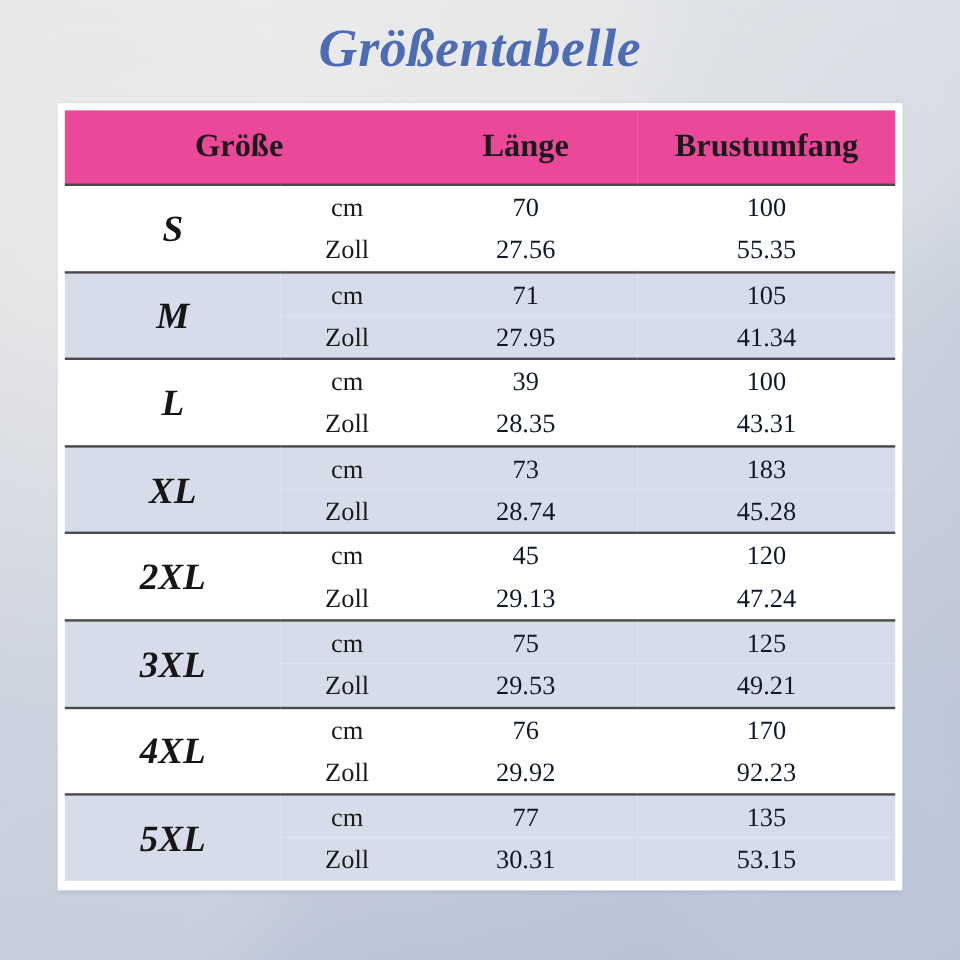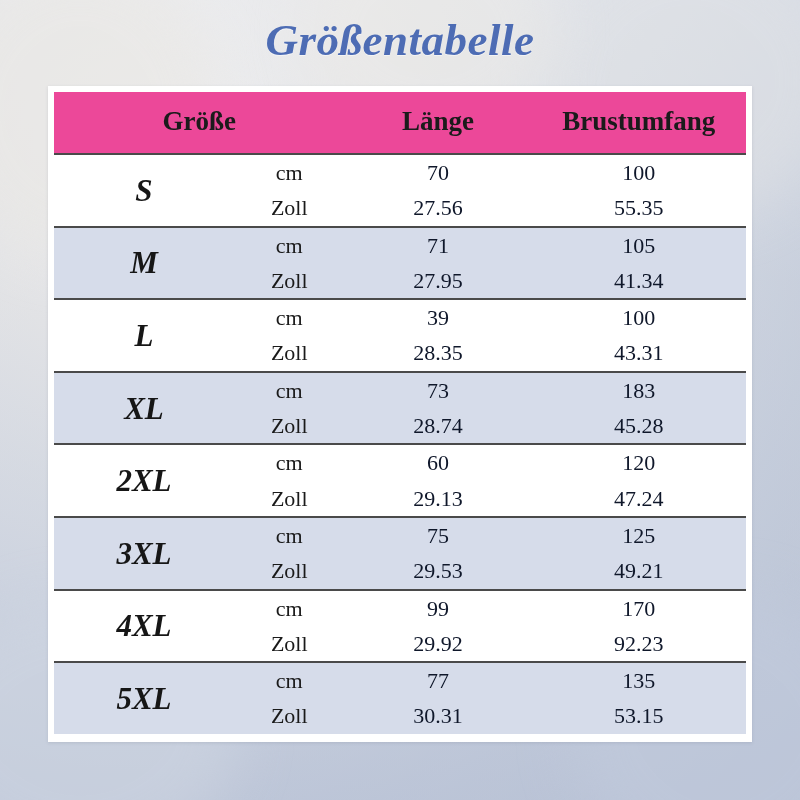--- a/index.html
+++ b/index.html
@@ -190,21 +190,21 @@
         </tr>
         <tr class="band-dark">
           <td class="unitcell">Zoll</td>
           <td class="valcell">28.74</td>
           <td class="valcell">45.28</td>
         </tr>
 
         <tr class="band-light group-start">
           <td class="sizecell" rowspan="2">2XL</td>
           <td class="unitcell">cm</td>
-          <td class="valcell">60</td>
+          <td class="valcell">45</td>
           <td class="valcell">120</td>
         </tr>
         <tr class="band-light">
           <td class="unitcell">Zoll</td>
           <td class="valcell">29.13</td>
           <td class="valcell">47.24</td>
         </tr>
 
         <tr class="band-dark group-start">
           <td class="sizecell" rowspan="2">3XL</td>
@@ -214,21 +214,21 @@
         </tr>
         <tr class="band-dark">
           <td class="unitcell">Zoll</td>
           <td class="valcell">29.53</td>
           <td class="valcell">49.21</td>
         </tr>
 
         <tr class="band-light group-start">
           <td class="sizecell" rowspan="2">4XL</td>
           <td class="unitcell">cm</td>
-          <td class="valcell">99</td>
+          <td class="valcell">76</td>
           <td class="valcell">170</td>
         </tr>
         <tr class="band-light">
           <td class="unitcell">Zoll</td>
           <td class="valcell">29.92</td>
           <td class="valcell">92.23</td>
         </tr>
 
         <tr class="band-dark group-start">
           <td class="sizecell" rowspan="2">5XL</td>

